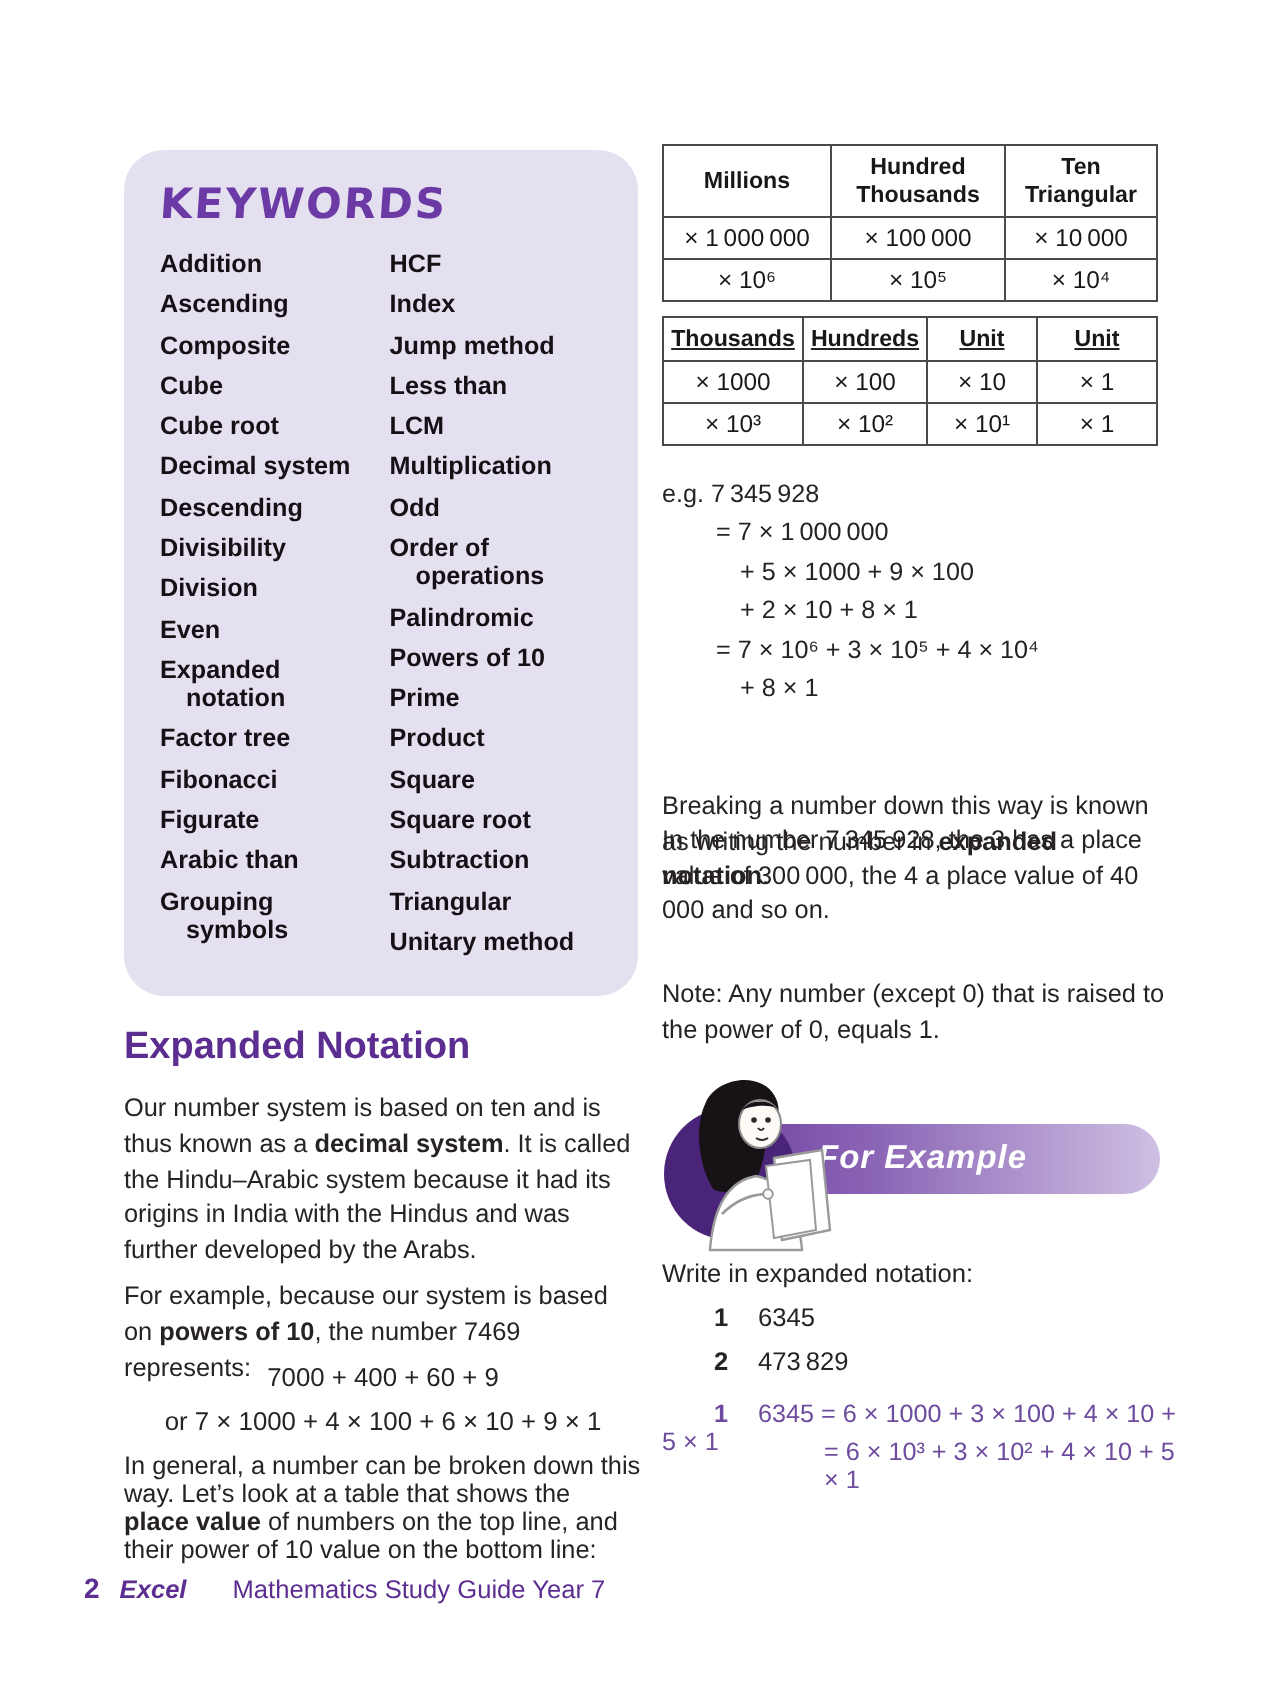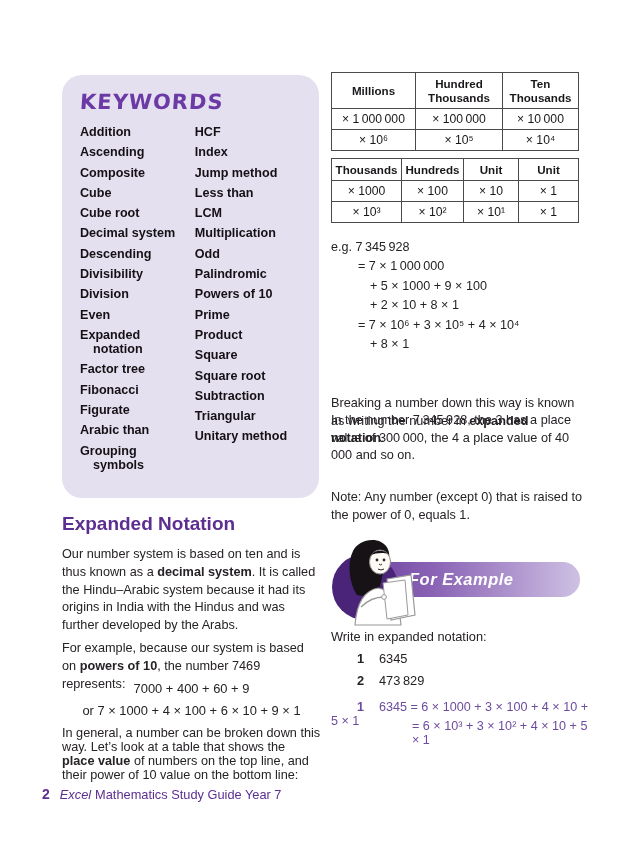--- a/index.html
+++ b/index.html
@@ -34,21 +34,21 @@
   .pv-table { border-collapse:collapse; table-layout:fixed; width:247px; background:#fff; }
   .pv-table th, .pv-table td {
     border:1px solid #4A4A4A; text-align:center; vertical-align:middle;
     overflow:hidden;
   }
   .pv-table th { font-size:11.6px; font-weight:bold; line-height:1.18; padding:2px 1px; color:#1a171b; }
   .pv-table td { font-size:12.2px; padding:1px; color:#1a171b; }
   .t1 { left:331px; top:72px; }
   .t1 tr.hdr { height:36px; } .t1 tr.val { height:21px; }
   .t2 { left:331px; top:158px; }
-  .t2 tr.hdr { height:22px; } .t2 tr.val { height:21px; }
+  .t2 tr.hdr { height:22px;text-decoration:underline; } .t2 tr.val { height:21px; }
 
   
   .eg { left:331px; top:238px; width:252px; font-size:12.6px; color:#262226; }
   .eg .ln { line-height:19.4px; }
   .ind1 { padding-left:27px; }
   .ind2 { padding-left:39px; }
 
   
   .rp { left:331px; width:254px; font-size:12.7px; line-height:17.6px; }
   .rp1 { top:395px; } .rp2 { top:412px; } .rp3 { top:489px; }
@@ -81,21 +81,21 @@
   .fx-q .qnum { display:inline-block; width:22px; margin-left:26px; font-weight:bold; }
   .q1 { top:651px; } .q2 { top:673px; }
   .fx-ans { left:331px; width:260px; font-size:12.6px; color:#6D4B9E; }
   .ans1 { top:700px; }
   .ans1 .qnum { display:inline-block; width:22px; margin-left:26px; font-weight:bold; }
   .ans2 { top:719px; padding-left:81px; }
 
   
   .footer { left:42px; top:786px; font-size:12.8px; color:#5C2E91; }
   .footer .pg { font-size:14px; font-weight:bold; margin-right:10px; }
-  .footer .brand { font-weight:normal; font-style:italic; margin-right:4px; }
+  .footer .brand { font-weight:bold; font-style:italic; margin-right:23px; }
 </style>
 </head>
 <body>
 
 <div class="abs kw-box">
   <div class="kw-title">KEYWORDS</div>
   <div class="kw-cols">
     <div class="kw-col kw-col1">
         <div>Addition</div>
         <div>Ascending</div>
@@ -115,20 +115,21 @@
         <div>Grouping symbols</div>
       </div>
     <div class="kw-col kw-col2">
         <div>HCF</div>
         <div>Index</div>
         <div>Jump method</div>
         <div>Less than</div>
         <div>LCM</div>
         <div>Multiplication</div>
         <div>Odd</div>
+        <div>Order of operations</div>
         <div>Palindromic</div>
         <div>Powers of 10</div>
         <div>Prime</div>
         <div>Product</div>
         <div>Square</div>
         <div>Square root</div>
         <div>Subtraction</div>
         <div>Triangular</div>
         <div>Unitary method</div>
       </div>
@@ -138,21 +139,21 @@
 <table class="abs pv-table t1">
   <colgroup>
       <col style="width:84px">
       <col style="width:87px">
       <col style="width:76px">
     </colgroup>
   <tbody>
       <tr class="hdr">
     <th>Millions</th>
     <th>Hundred Thousands</th>
-    <th>Ten Thousands</th>
+    <th>Ten Triangular</th>
   </tr>
   <tr class="val">
     <td>× 1 000 000</td>
     <td>× 100 000</td>
     <td>× 10 000</td>
   </tr>
   <tr class="val">
     <td>× 10⁶</td>
     <td>× 10⁵</td>
     <td>× 10⁴</td>

